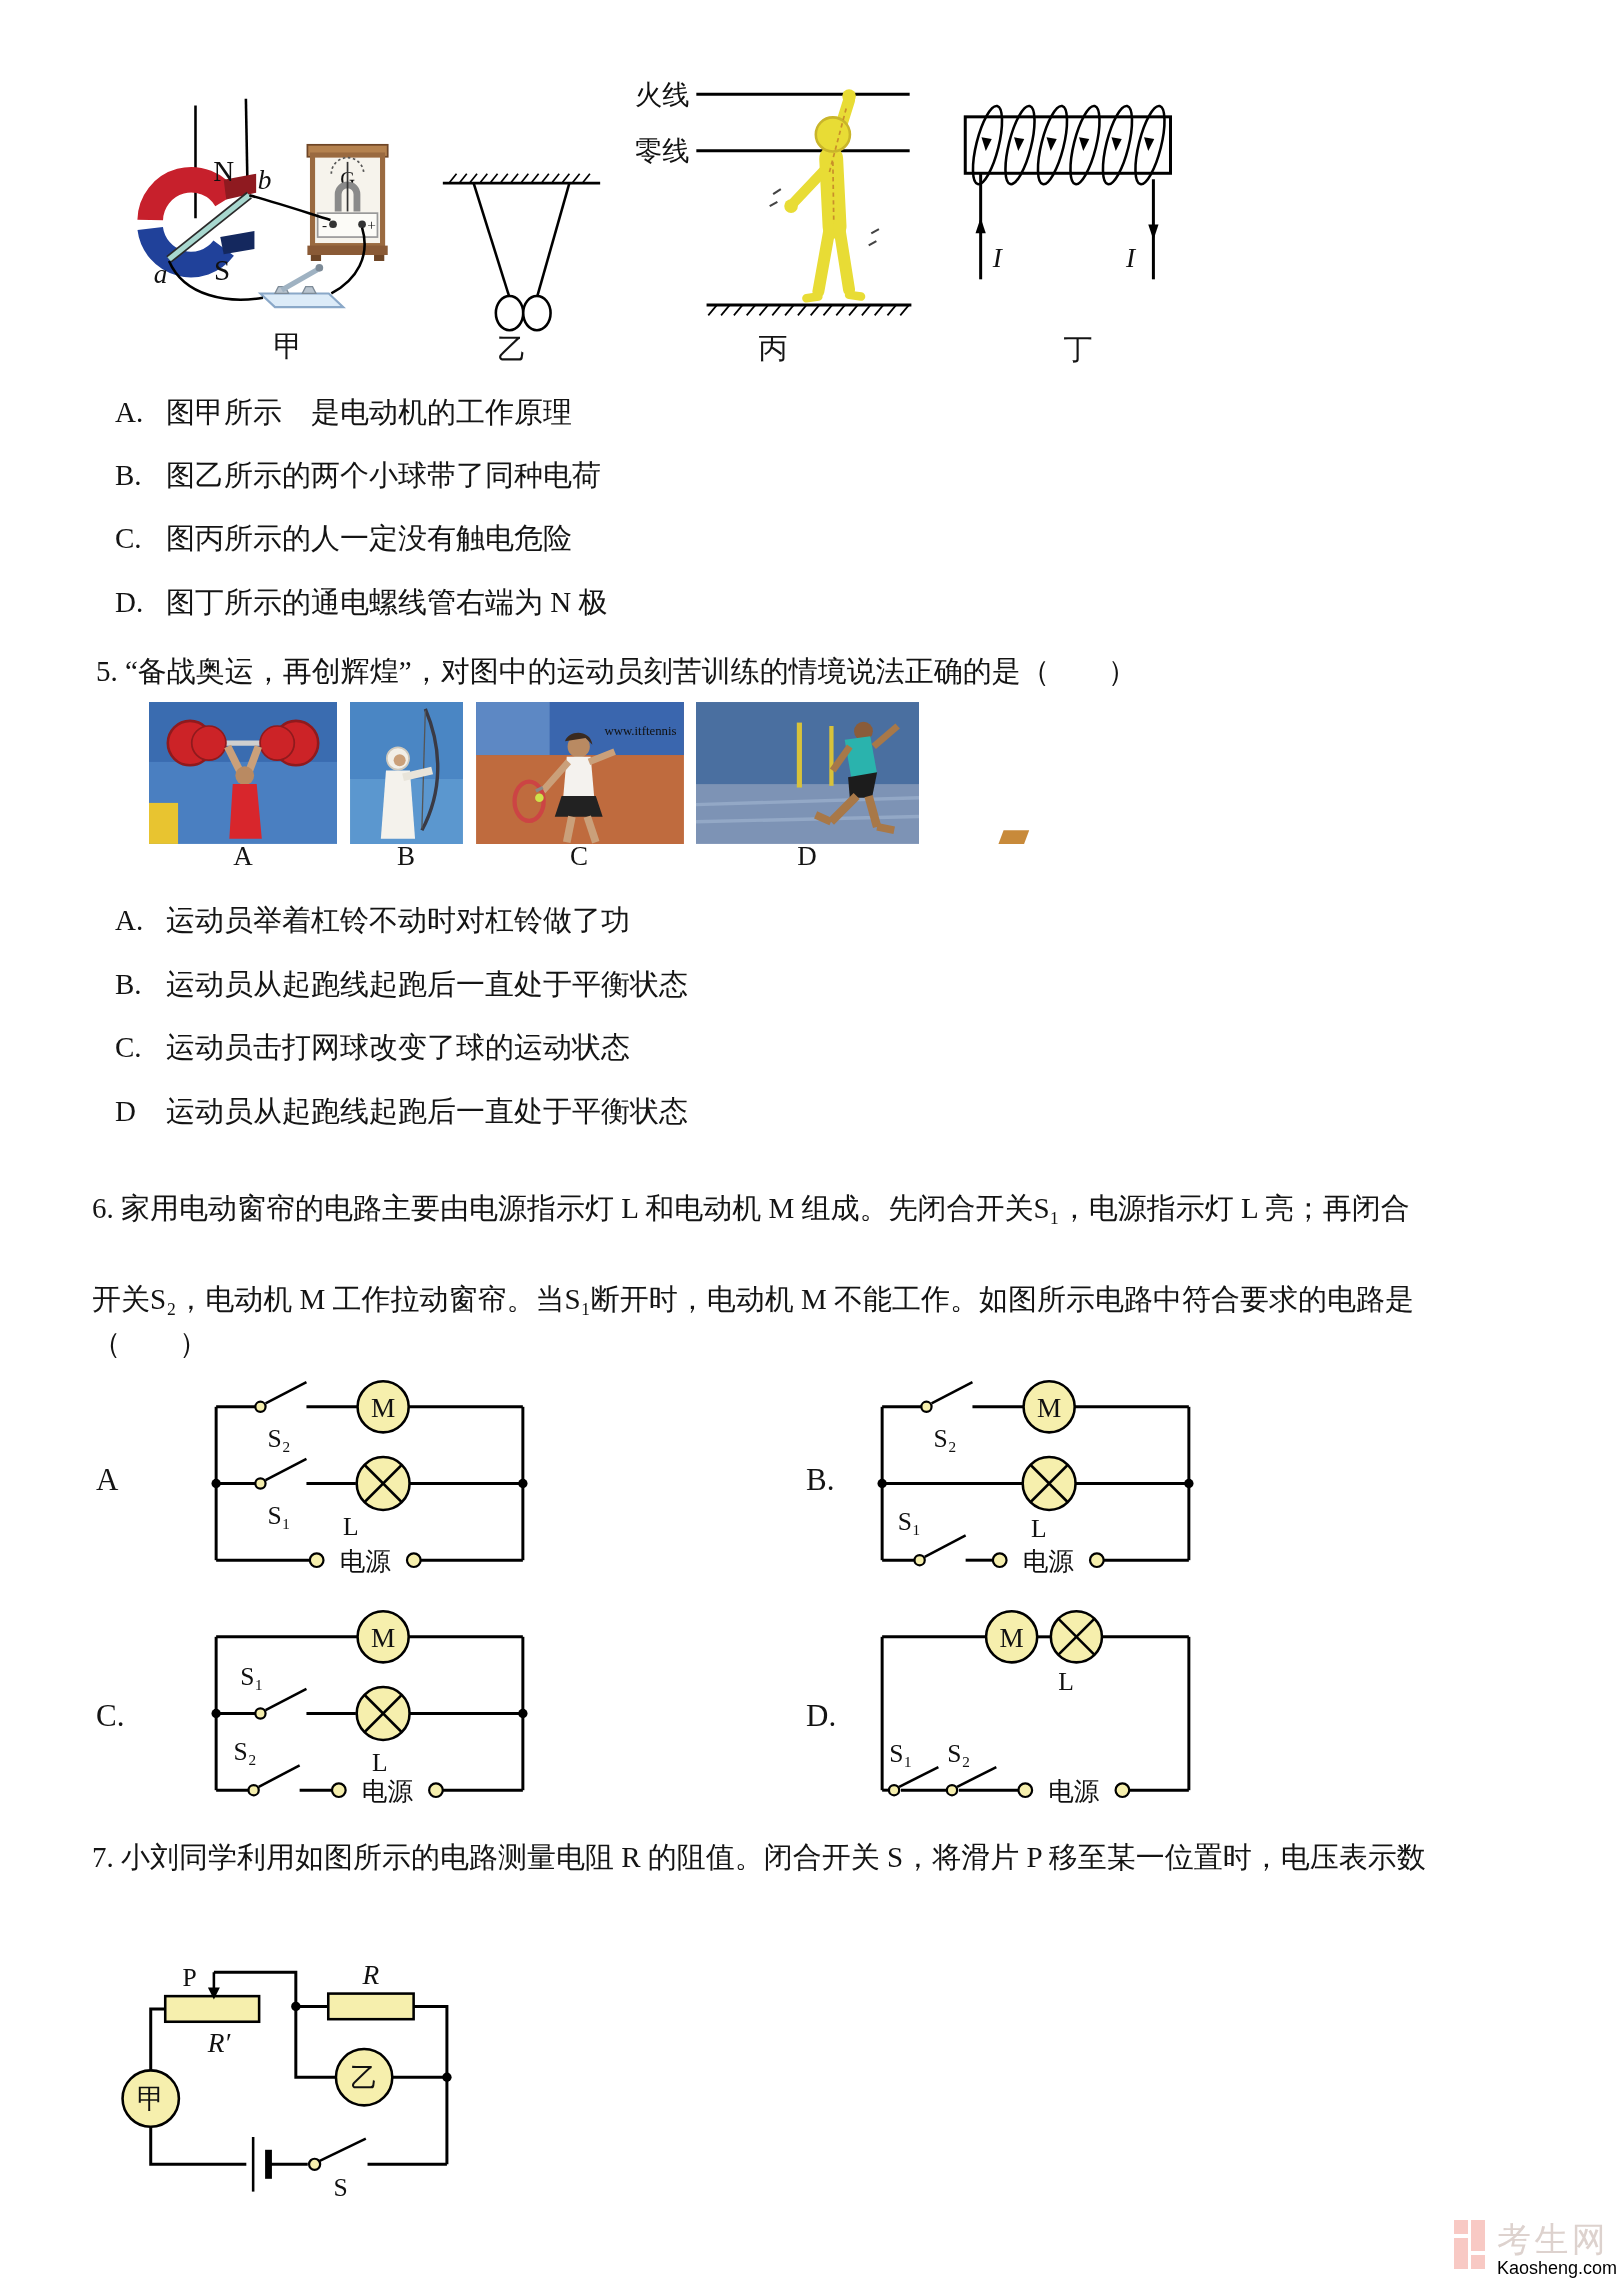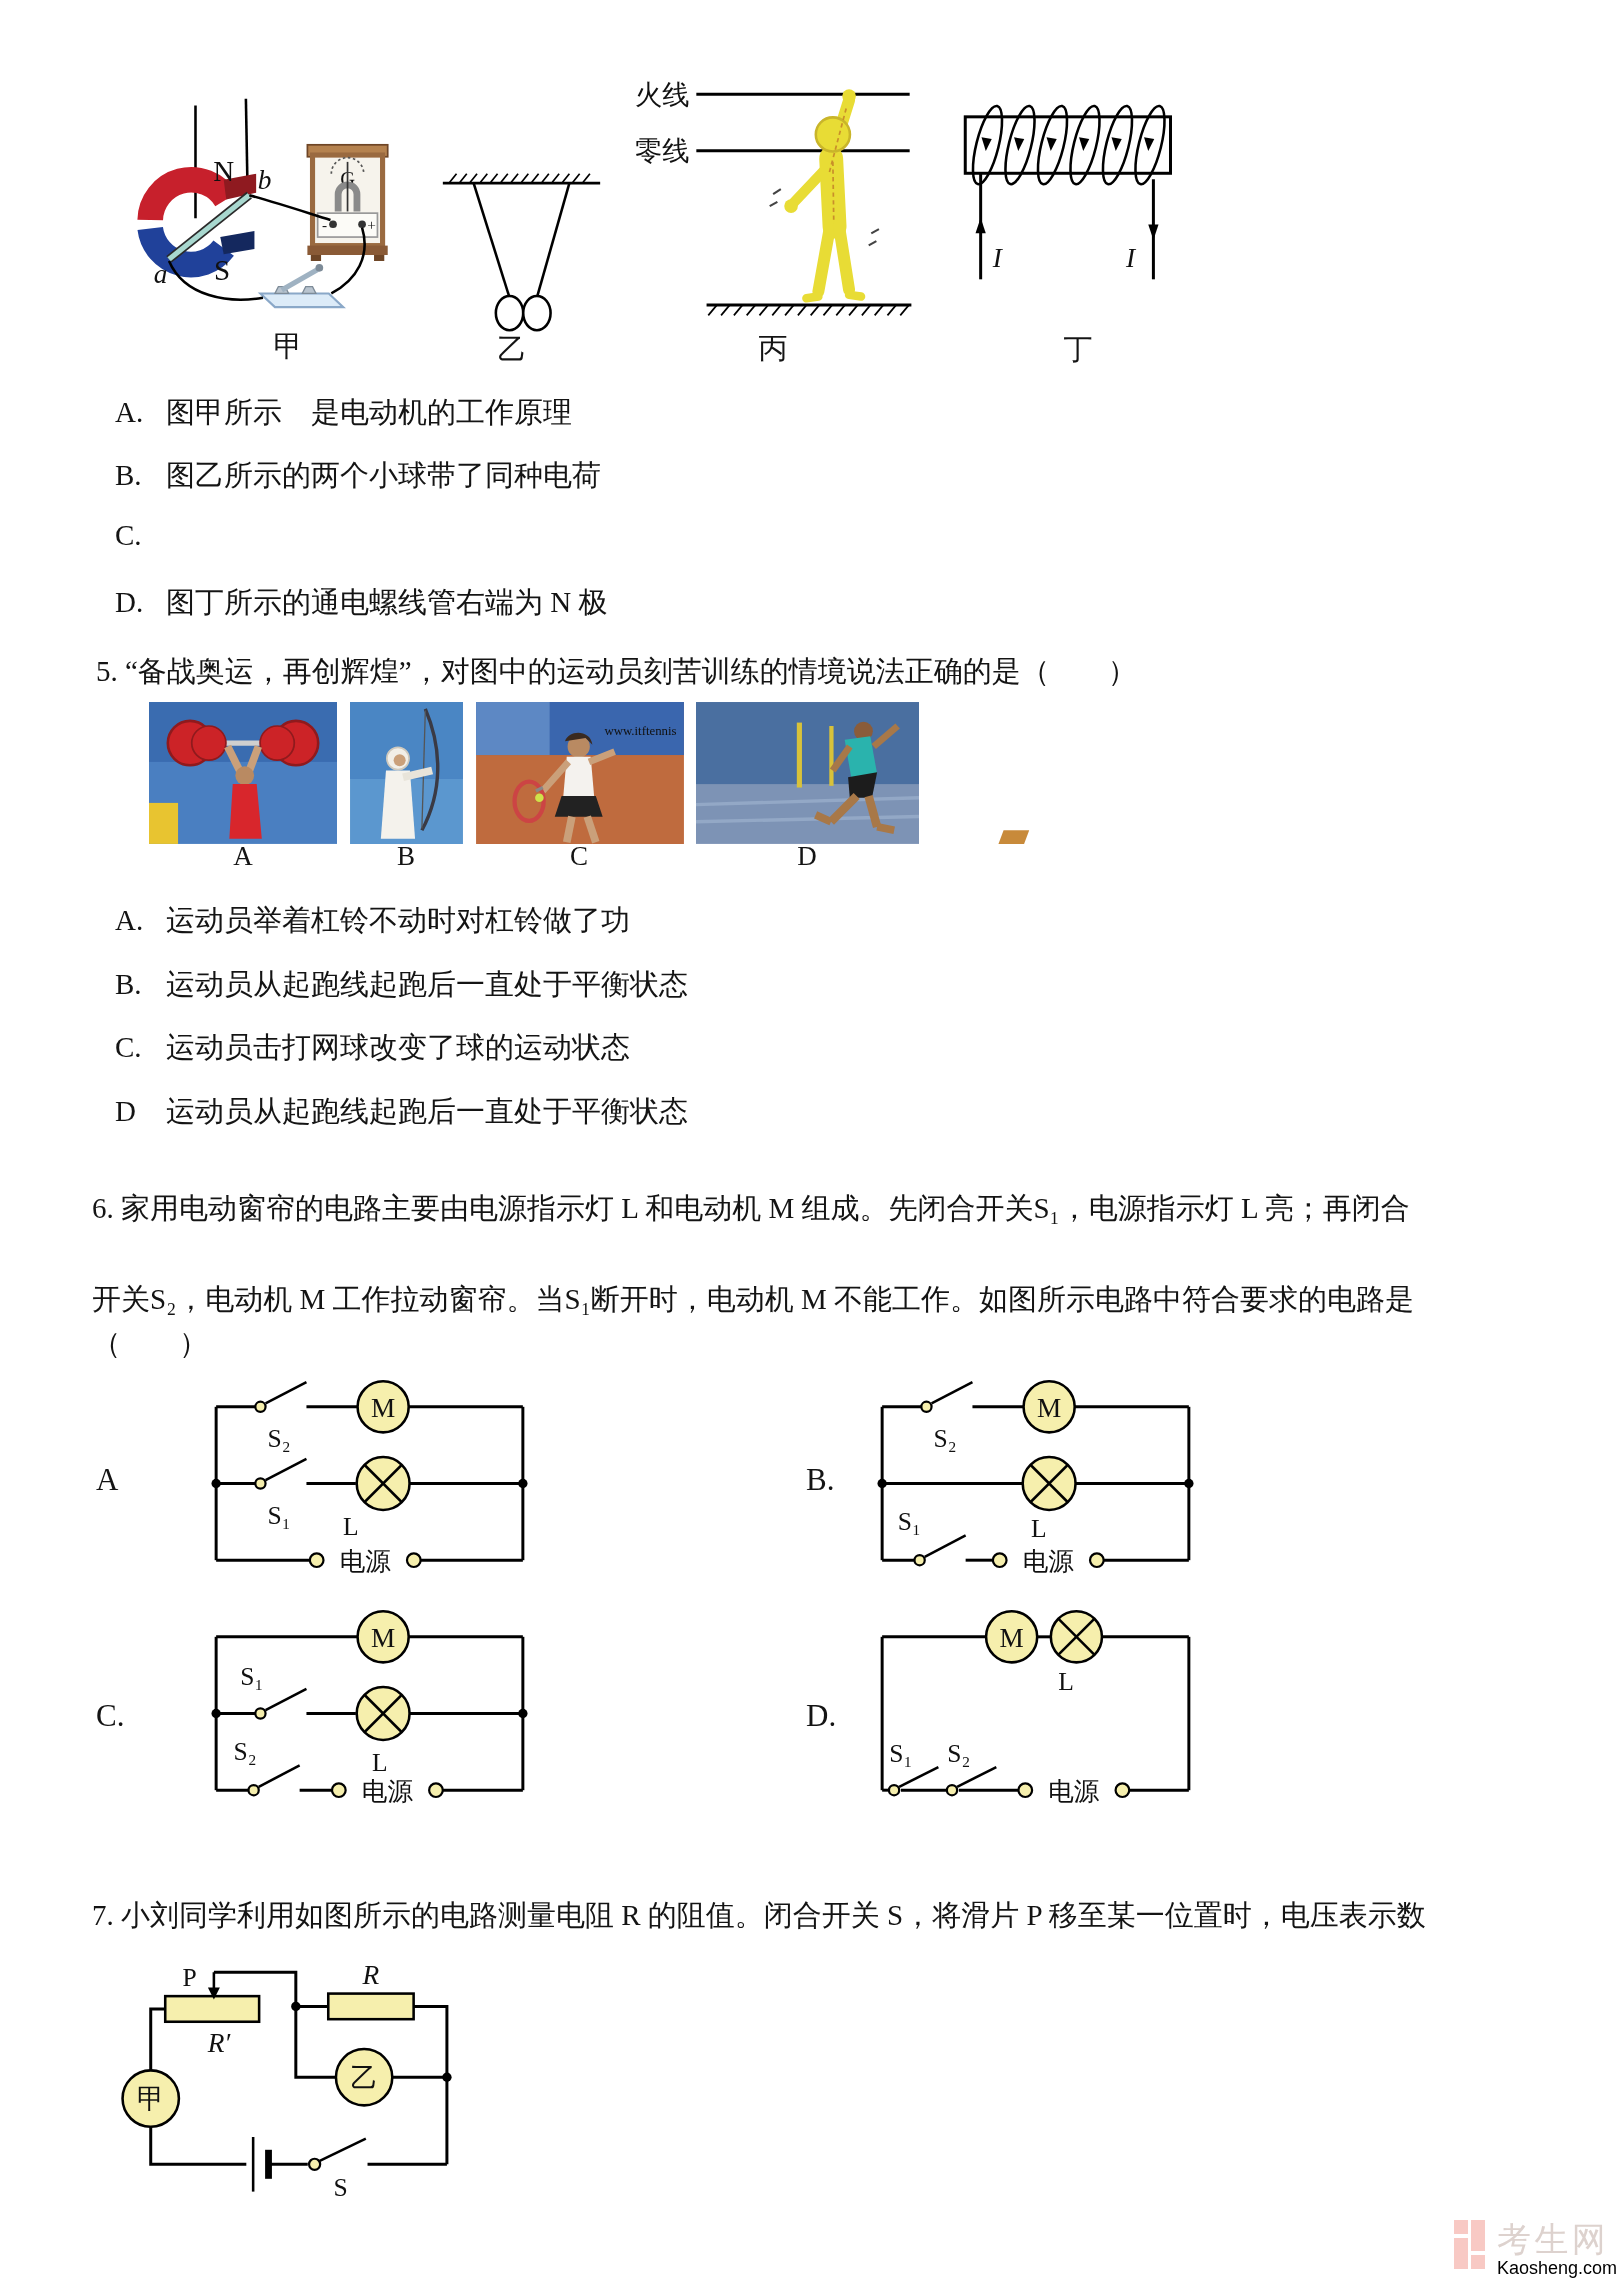--- a/index.html
+++ b/index.html
@@ -180,20 +180,21 @@
   <div class="line opt" style="left:115px;top:393px">
       <span class="key">A.</span>
       <span>图甲所示　是电动机的工作原理</span>
     </div>
   <div class="line opt" style="left:115px;top:456px">
       <span class="key">B.</span>
       <span>图乙所示的两个小球带了同种电荷</span>
     </div>
   <div class="line opt" style="left:115px;top:519px">
       <span class="key">C.</span>
+      <span>图丙所示的人一定没有触电危险</span>
     </div>
   <div class="line opt" style="left:115px;top:583px">
       <span class="key">D.</span>
       <span>图丁所示的通电螺线管右端为 N 极</span>
     </div>
 
   <div class="line" style="left:96px;top:652px">5. “备战奥运，再创辉煌”，对图中的运动员刻苦训练的情境说法正确的是（　　）</div>
 
   <svg class="photo" style="left:149px" width="188" height="142" viewBox="0 0 220 166">
     <rect width="220" height="166" fill="#4a7fc1"></rect>
@@ -394,21 +395,21 @@
     <line class="wire2" x1="118" y1="211" x2="164" y2="188"></line>
     <text class="lbl" x="52" y="182">S₁</text>
     <text class="lbl" x="120" y="182">S₂</text>
     <line class="wire" x1="120" y1="215" x2="190" y2="215"></line>
     <circle class="node" cx="198" cy="215" r="8"></circle>
     <text class="pw" x="255" y="226">电源</text>
     <circle class="node" cx="312" cy="215" r="8"></circle>
     <line class="wire" x1="320" y1="215" x2="390" y2="215"></line>
   </svg>
 
-  <div class="line" style="left:92px;top:1896px">7. 小刘同学利用如图所示的电路测量电阻 R 的阻值。闭合开关 S，将滑片 P 移至某一位置时，电压表示数</div>
+  <div class="line" style="left:92px;top:1838px">7. 小刘同学利用如图所示的电路测量电阻 R 的阻值。闭合开关 S，将滑片 P 移至某一位置时，电压表示数</div>
 
   <svg style="left:118px;top:1962px" width="342" height="239" viewBox="0 0 400 280">
     <rect class="comp" x="55" y="40" width="110" height="30"></rect>
     <line class="wire2" x1="112" y1="12" x2="112" y2="32"></line>
     <polygon points="105,30 119,30 112,44" fill="#000"></polygon>
     <text x="92" y="28" text-anchor="end" font-size="30">P</text>
     <path class="wire" d="M112,12 L208,12 L208,52"></path>
     <circle class="dot" cx="208" cy="52" r="5.5"></circle>
     <text class="ital" x="118" y="106" text-anchor="middle" font-size="32">R′</text>
     <path class="wire" d="M55,55 L38,55 L38,127"></path>

